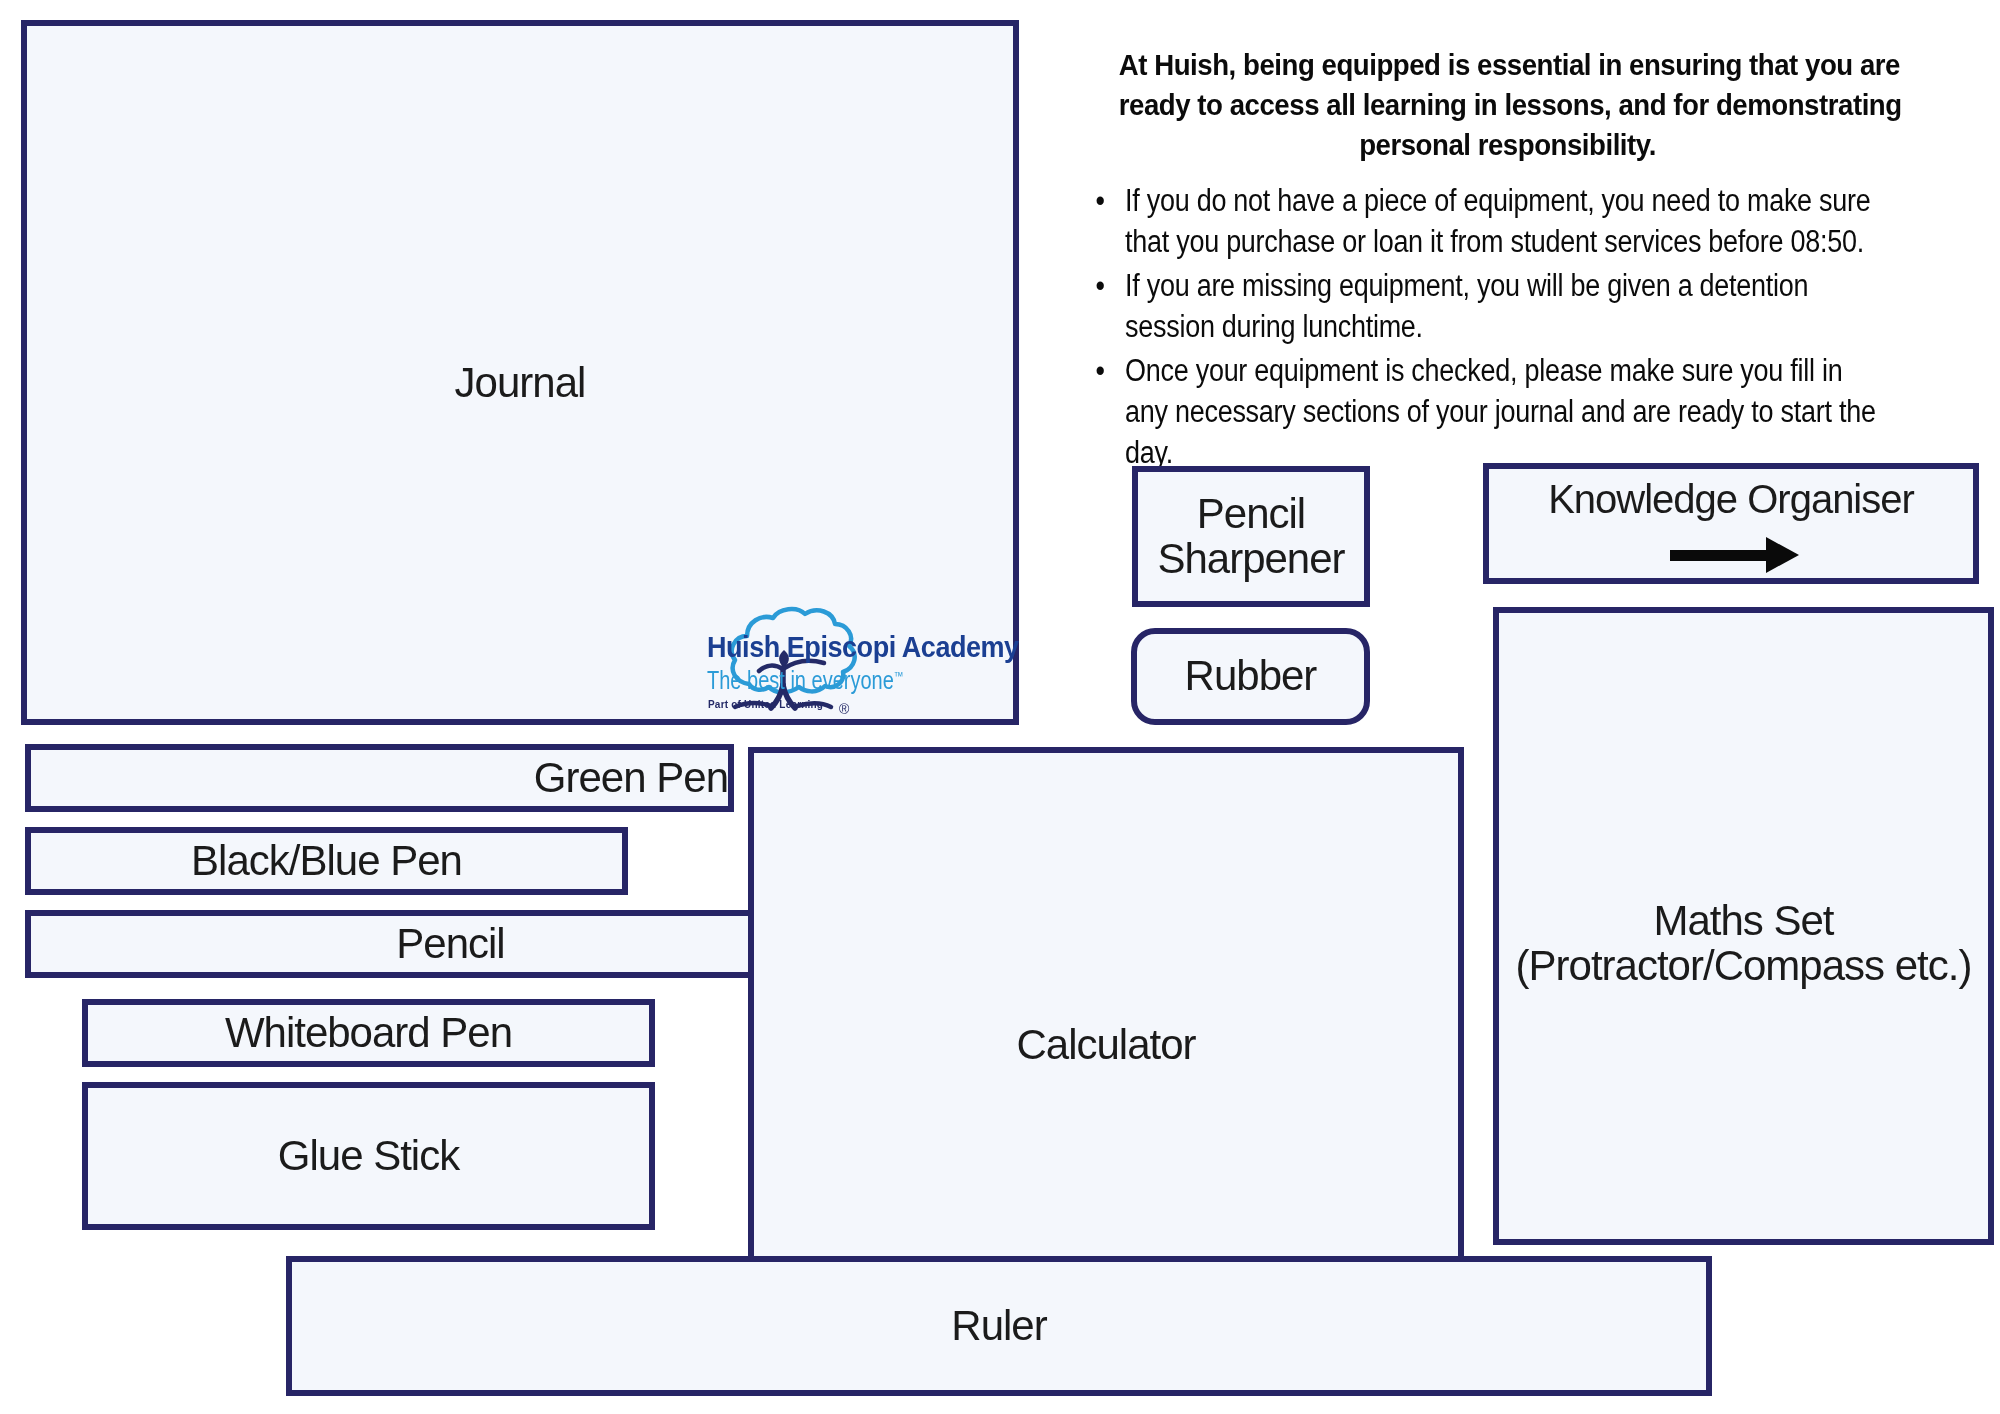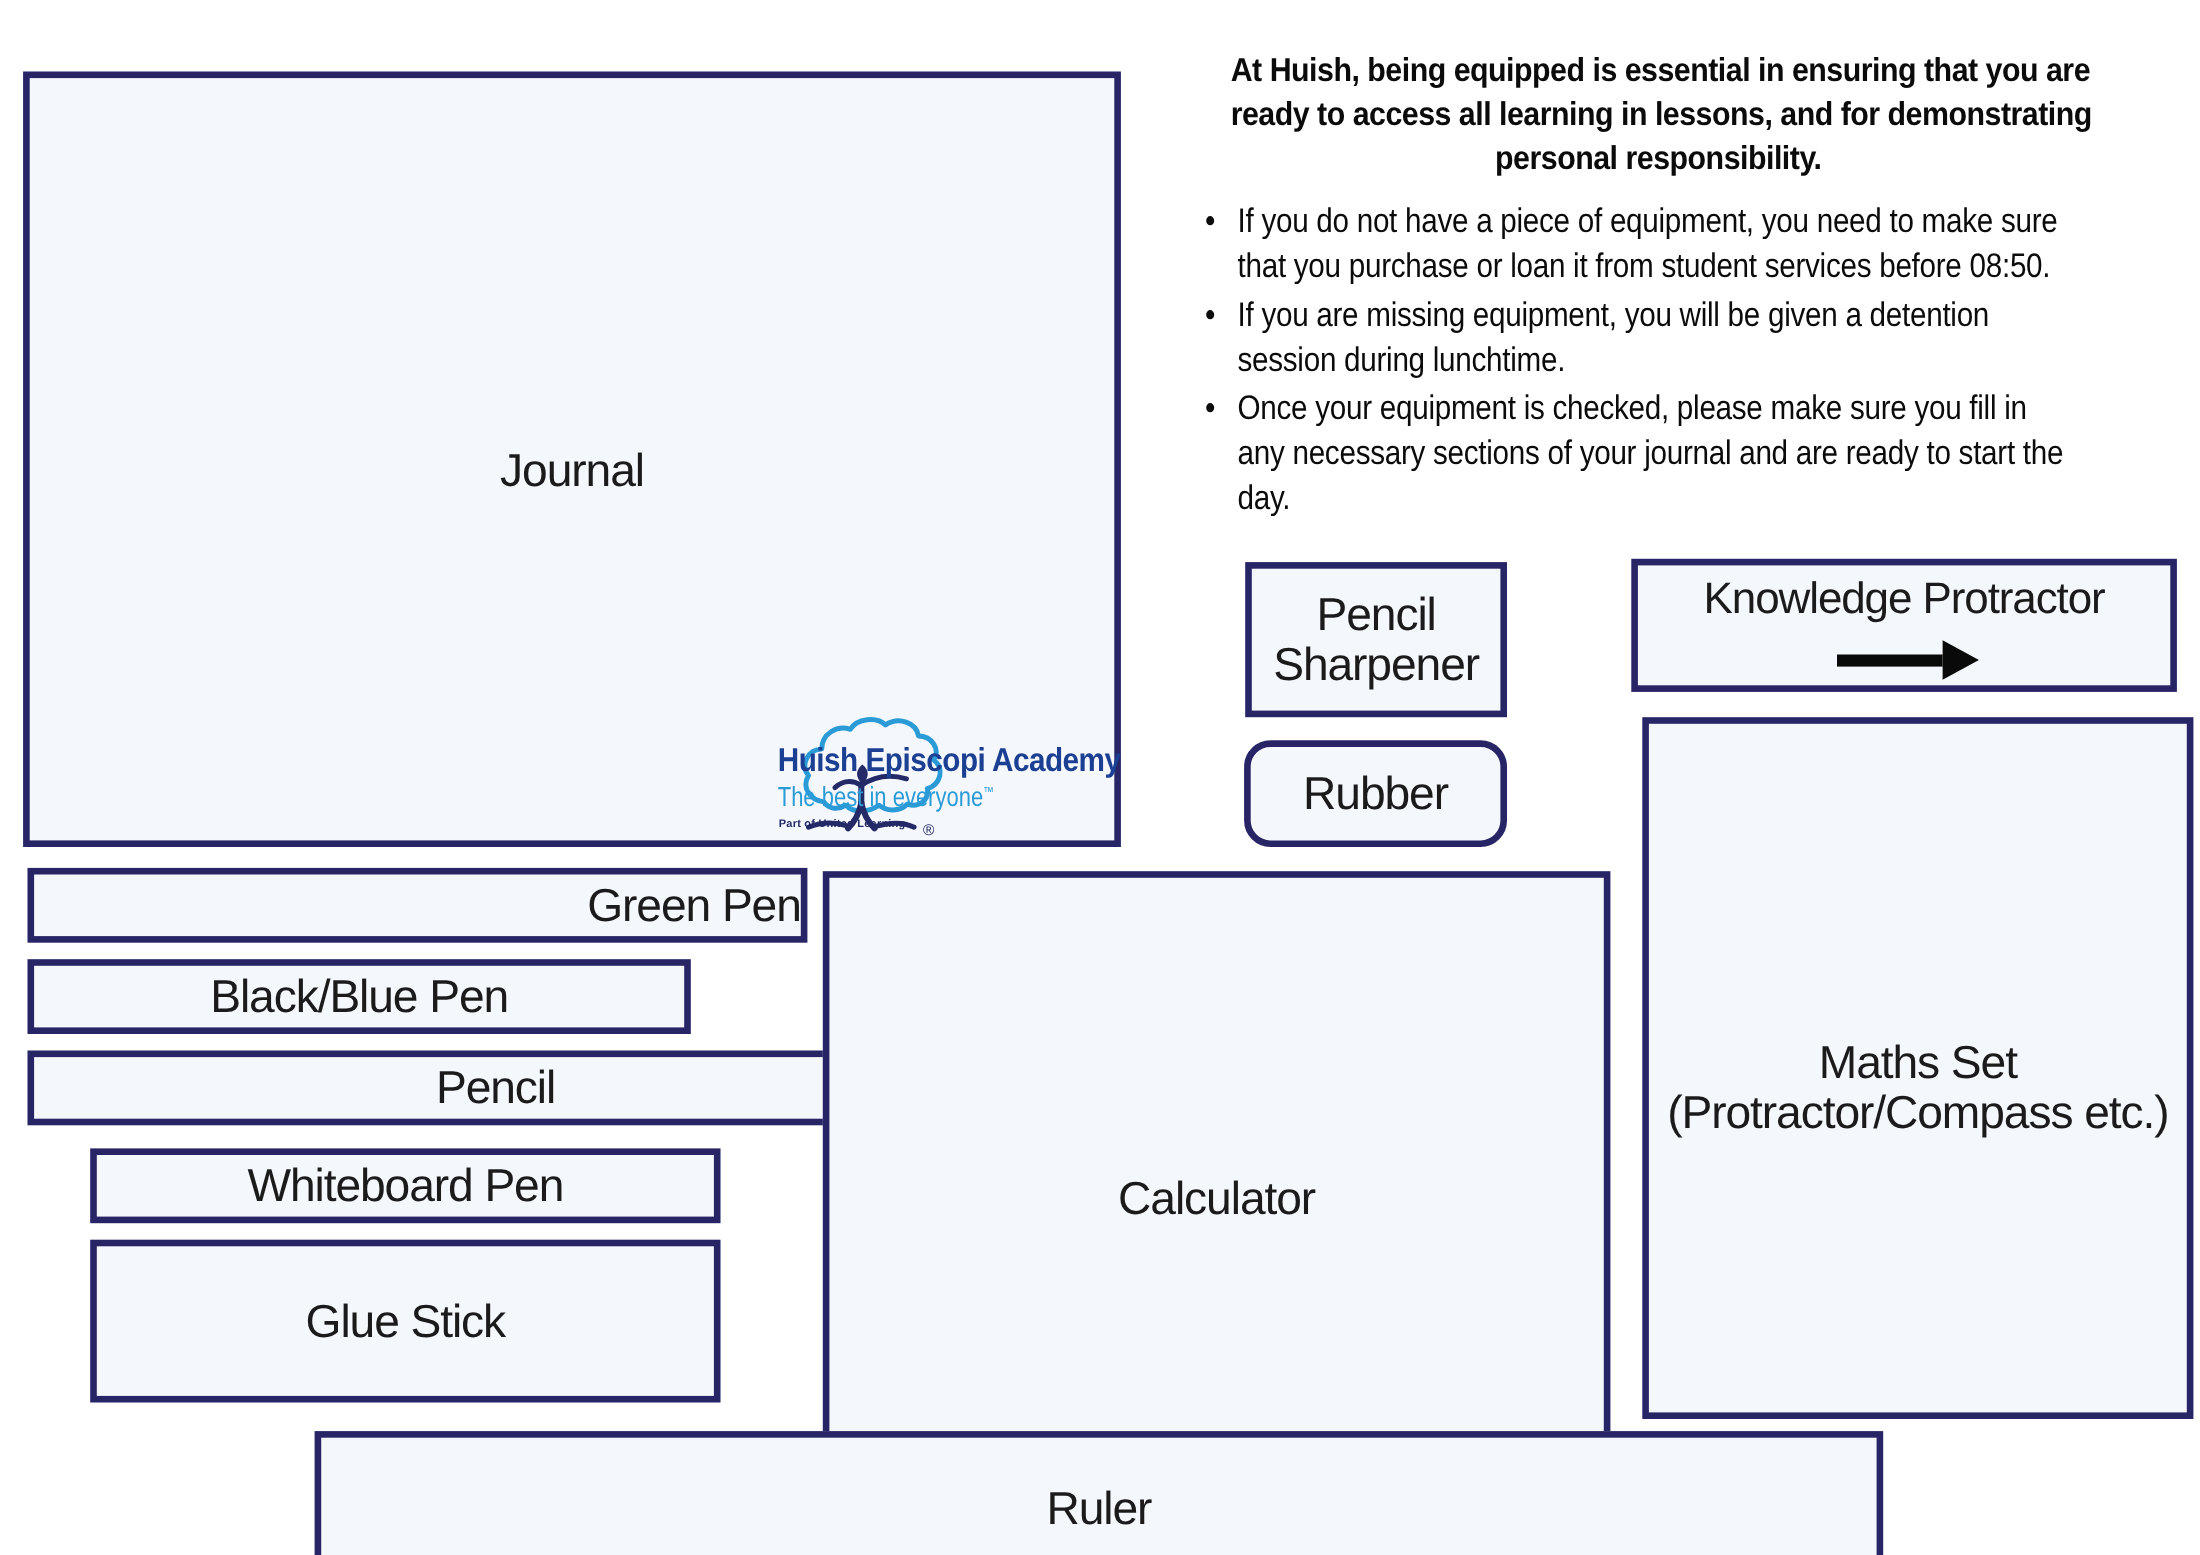--- a/index.html
+++ b/index.html
@@ -7,21 +7,20 @@
   .page{position:relative;width:2000px;height:1414px;background:#ffffff;overflow:hidden;}
 
   
   .box{
     position:absolute;
     background:#f4f7fc;
     border:6px solid #272566;
     box-sizing:border-box;
     display:flex;align-items:center;justify-content:center;
     text-align:center;
-    margin-top:45px;
   }
   .box-label{
     font-size:42px;
     letter-spacing:-1px;
     line-height:1.06;
     color:#1b1b1b;
   }
 
   
   .b-journal{left:21px;top:20px;width:998px;height:705px;padding-top:22px;}
@@ -114,21 +113,21 @@
     <li>Once your equipment is checked, please make sure you fill in any necessary sections of your journal and are ready to start the day.</li>
   </ul>
 
   <div class="box b-sharpener">
     <span class="box-label">Pencil Sharpener</span>
   </div>
   <div class="box b-rubber">
     <span class="box-label">Rubber</span>
   </div>
   <div class="box b-knowledge">
-    <div class="ko-label">Knowledge Protractor</div>
+    <div class="ko-label">Knowledge Organiser</div>
     <div class="ko-arrow">
       <div class="shaft"></div>
       <div class="head"></div>
     </div>
   </div>
 
   <div class="box b-green">
     <span class="box-label">Green Pen</span>
   </div>
   <div class="box b-blackblue">

